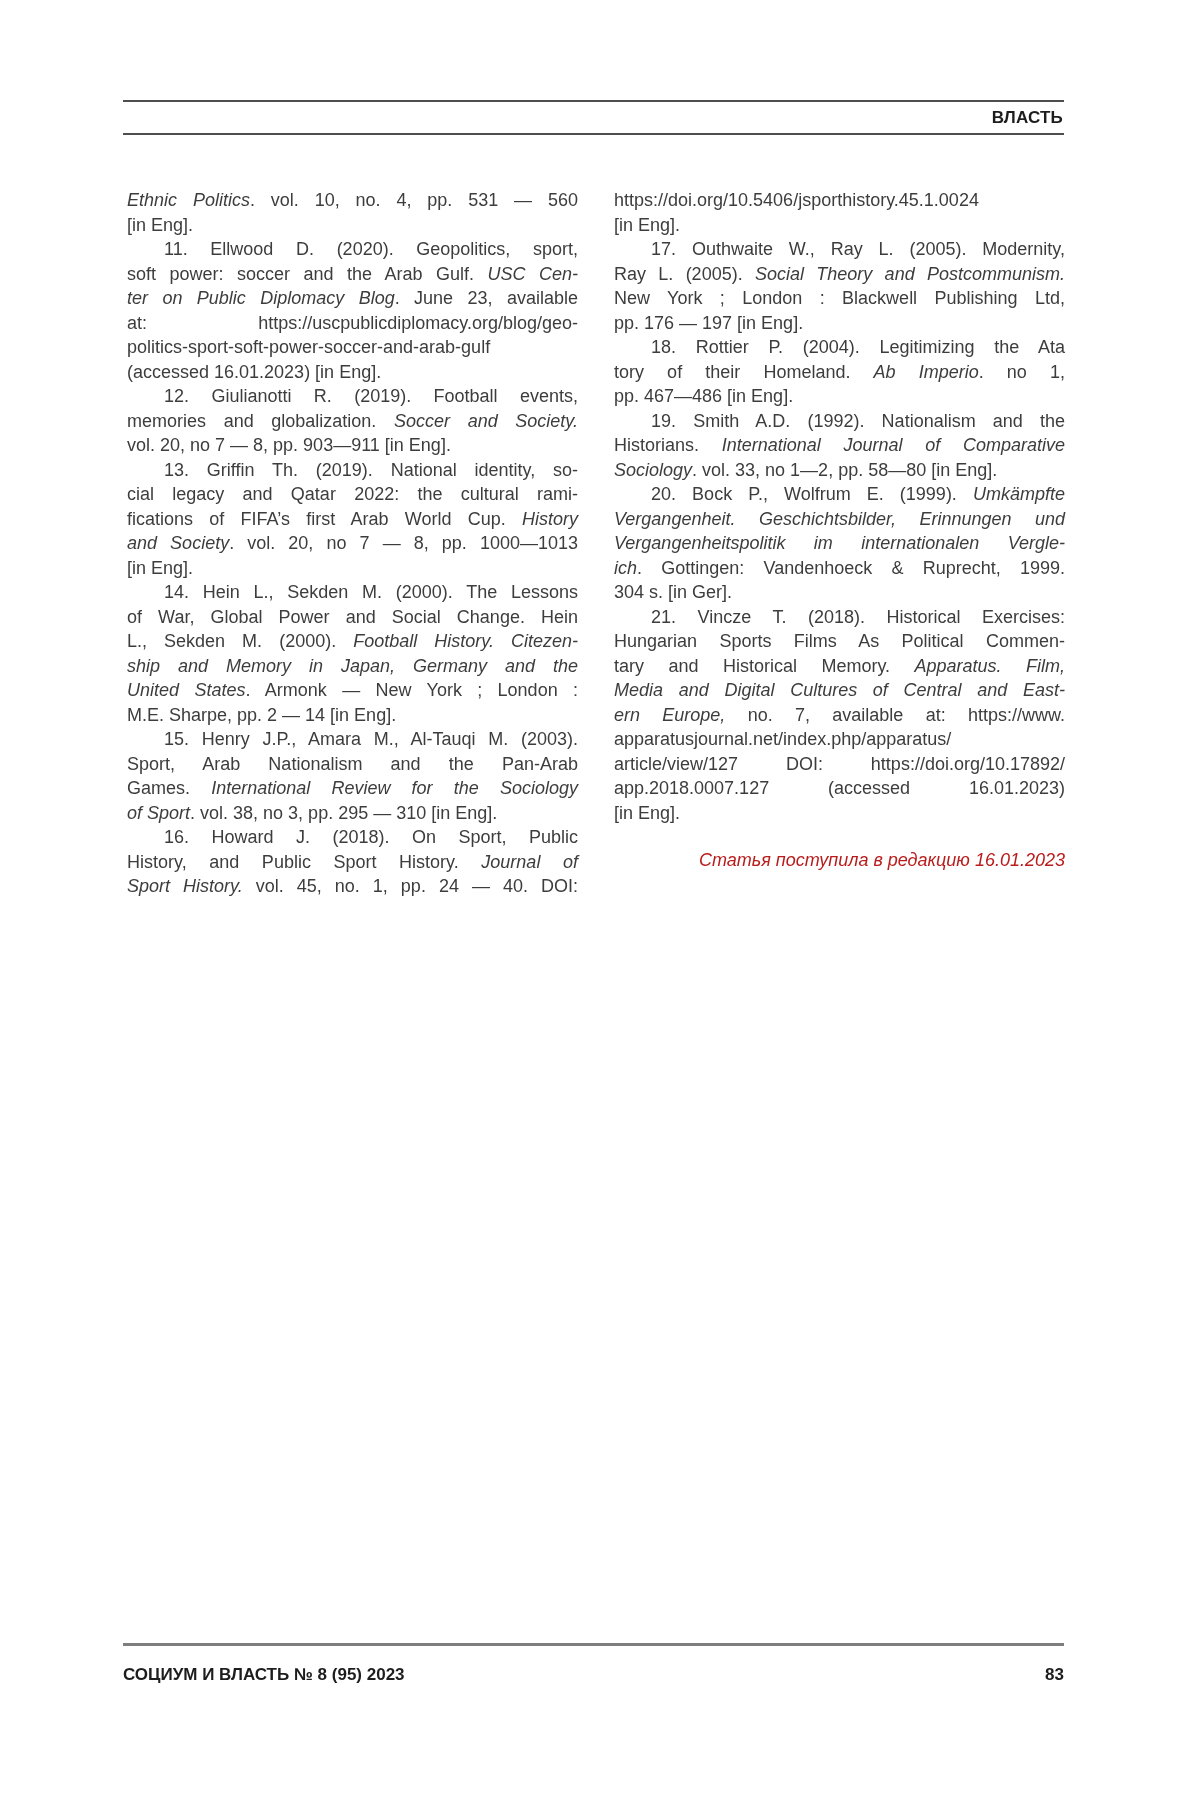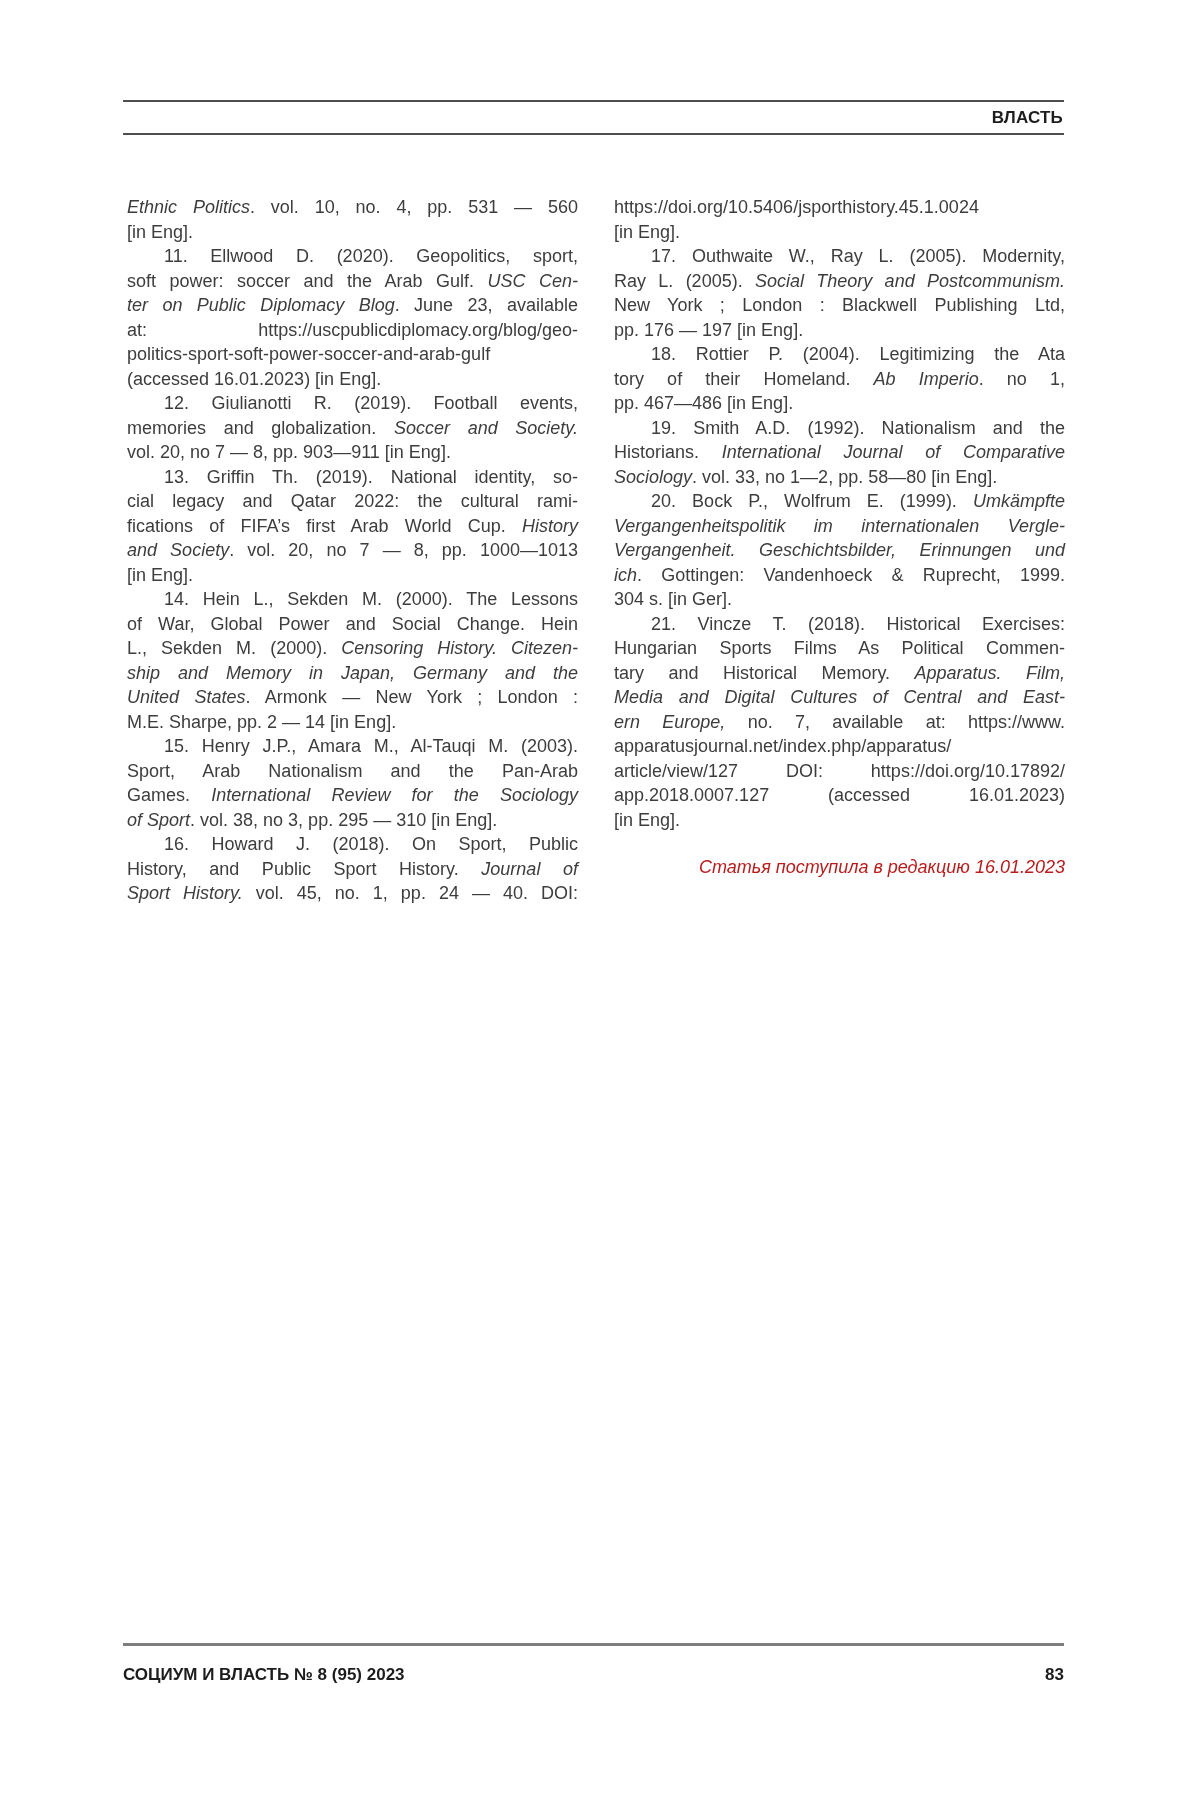--- a/index.html
+++ b/index.html
@@ -21,21 +21,21 @@
     font-weight: bold;
     font-size: 17px;
     line-height: 20px;
     color: #1d1d1d;
     padding: 6px 1px 5px 0;
     letter-spacing: 0.2px;
   }
   .columns {
     position: absolute;
     left: 127px;
-    top: 195px;
+    top: 188px;
     width: 938px;
     display: flex;
     justify-content: space-between;
   }
   .col { width: 451px; font-size: 18px; line-height: 24.5px; }
   .ref-line { text-align: justify; text-align-last: justify; }
   .ref-line.end { text-align-last: left; }
   .ref-line.indent { text-indent: 37px; }
   .ref-line.char { text-justify: distribute; }
   .it { font-style: italic; }
@@ -83,21 +83,21 @@
           <div class="ref-line indent"><span>12. Giulianotti R. (2019). Football events,</span></div>
           <div class="ref-line"><span>memories and globalization. </span><span class="it">Soccer and Society.</span></div>
           <div class="ref-line end"><span>vol. 20, no 7 — 8, pp. 903—911 [in Eng].</span></div>
           <div class="ref-line indent"><span>13. Griffin Th. (2019). National identity, so-</span></div>
           <div class="ref-line"><span>cial legacy and Qatar 2022: the cultural rami-</span></div>
           <div class="ref-line"><span>fications of FIFA’s first Arab World Cup. </span><span class="it">History</span></div>
           <div class="ref-line"><span class="it">and Society</span><span>. vol. 20, no 7 — 8, pp. 1000—1013</span></div>
           <div class="ref-line end"><span>[in Eng].</span></div>
           <div class="ref-line indent"><span>14. Hein L., Sekden M. (2000). The Lessons</span></div>
           <div class="ref-line"><span>of War, Global Power and Social Change. Hein</span></div>
-          <div class="ref-line"><span>L., Sekden M. (2000). </span><span class="it">Censoring History. Citezen-</span></div>
+          <div class="ref-line"><span>L., Sekden M. (2000). </span><span class="it">Football History. Citezen-</span></div>
           <div class="ref-line"><span class="it">ship and Memory in Japan, Germany and the</span></div>
           <div class="ref-line"><span class="it">United States</span><span>. Armonk — New York ; London :</span></div>
           <div class="ref-line end"><span>M.E. Sharpe, pp. 2 — 14 [in Eng].</span></div>
           <div class="ref-line indent"><span>15. Henry J.P., Amara M., Al-Tauqi M. (2003).</span></div>
           <div class="ref-line"><span>Sport, Arab Nationalism and the Pan-Arab</span></div>
           <div class="ref-line"><span>Games. </span><span class="it">International Review for the Sociology</span></div>
           <div class="ref-line end"><span class="it">of Sport</span><span>. vol. 38, no 3, pp. 295 — 310 [in Eng].</span></div>
           <div class="ref-line indent"><span>16. Howard J. (2018). On Sport, Public</span></div>
           <div class="ref-line"><span>History, and Public Sport History. </span><span class="it">Journal of</span></div>
           <div class="ref-line"><span class="it">Sport History.</span><span> vol. 45, no. 1, pp. 24 — 40. DOI:</span></div>
@@ -111,22 +111,22 @@
           <div class="ref-line"><span>Ray L. (2005). </span><span class="it">Social Theory and Postcommunism.</span></div>
           <div class="ref-line"><span>New York ; London : Blackwell Publishing Ltd,</span></div>
           <div class="ref-line end"><span>pp. 176 — 197 [in Eng].</span></div>
           <div class="ref-line indent"><span>18. Rottier P. (2004). Legitimizing the Ata</span></div>
           <div class="ref-line"><span>tory of their Homeland. </span><span class="it">Ab Imperio</span><span>. no 1,</span></div>
           <div class="ref-line end"><span>pp. 467—486 [in Eng].</span></div>
           <div class="ref-line indent"><span>19. Smith A.D. (1992). Nationalism and the</span></div>
           <div class="ref-line"><span>Historians. </span><span class="it">International Journal of Comparative</span></div>
           <div class="ref-line end"><span class="it">Sociology</span><span>. vol. 33, no 1—2, pp. 58—80 [in Eng].</span></div>
           <div class="ref-line indent"><span>20. Bock P., Wolfrum E. (1999). </span><span class="it">Umkämpfte</span></div>
+          <div class="ref-line"><span class="it">Vergangenheit. Geschichtsbilder, Erinnungen und</span></div>
           <div class="ref-line"><span class="it">Vergangenheitspolitik im internationalen Vergle-</span></div>
-          <div class="ref-line"><span class="it">Vergangenheit. Geschichtsbilder, Erinnungen und</span></div>
           <div class="ref-line"><span class="it">ich</span><span>. Gottingen: Vandenhoeck &amp; Ruprecht, 1999.</span></div>
           <div class="ref-line end"><span>304 s. [in Ger].</span></div>
           <div class="ref-line indent"><span>21. Vincze T. (2018). Historical Exercises:</span></div>
           <div class="ref-line"><span>Hungarian Sports Films As Political Commen-</span></div>
           <div class="ref-line"><span>tary and Historical Memory. </span><span class="it">Apparatus. Film,</span></div>
           <div class="ref-line"><span class="it">Media and Digital Cultures of Central and East-</span></div>
           <div class="ref-line"><span class="it">ern Europe,</span><span> no. 7, available at: https://www.</span></div>
           <div class="ref-line char"><span>apparatusjournal.net/index.php/apparatus/</span></div>
           <div class="ref-line"><span>article/view/127 DOI: https://doi.org/10.17892/</span></div>
           <div class="ref-line"><span>app.2018.0007.127 (accessed 16.01.2023)</span></div>

